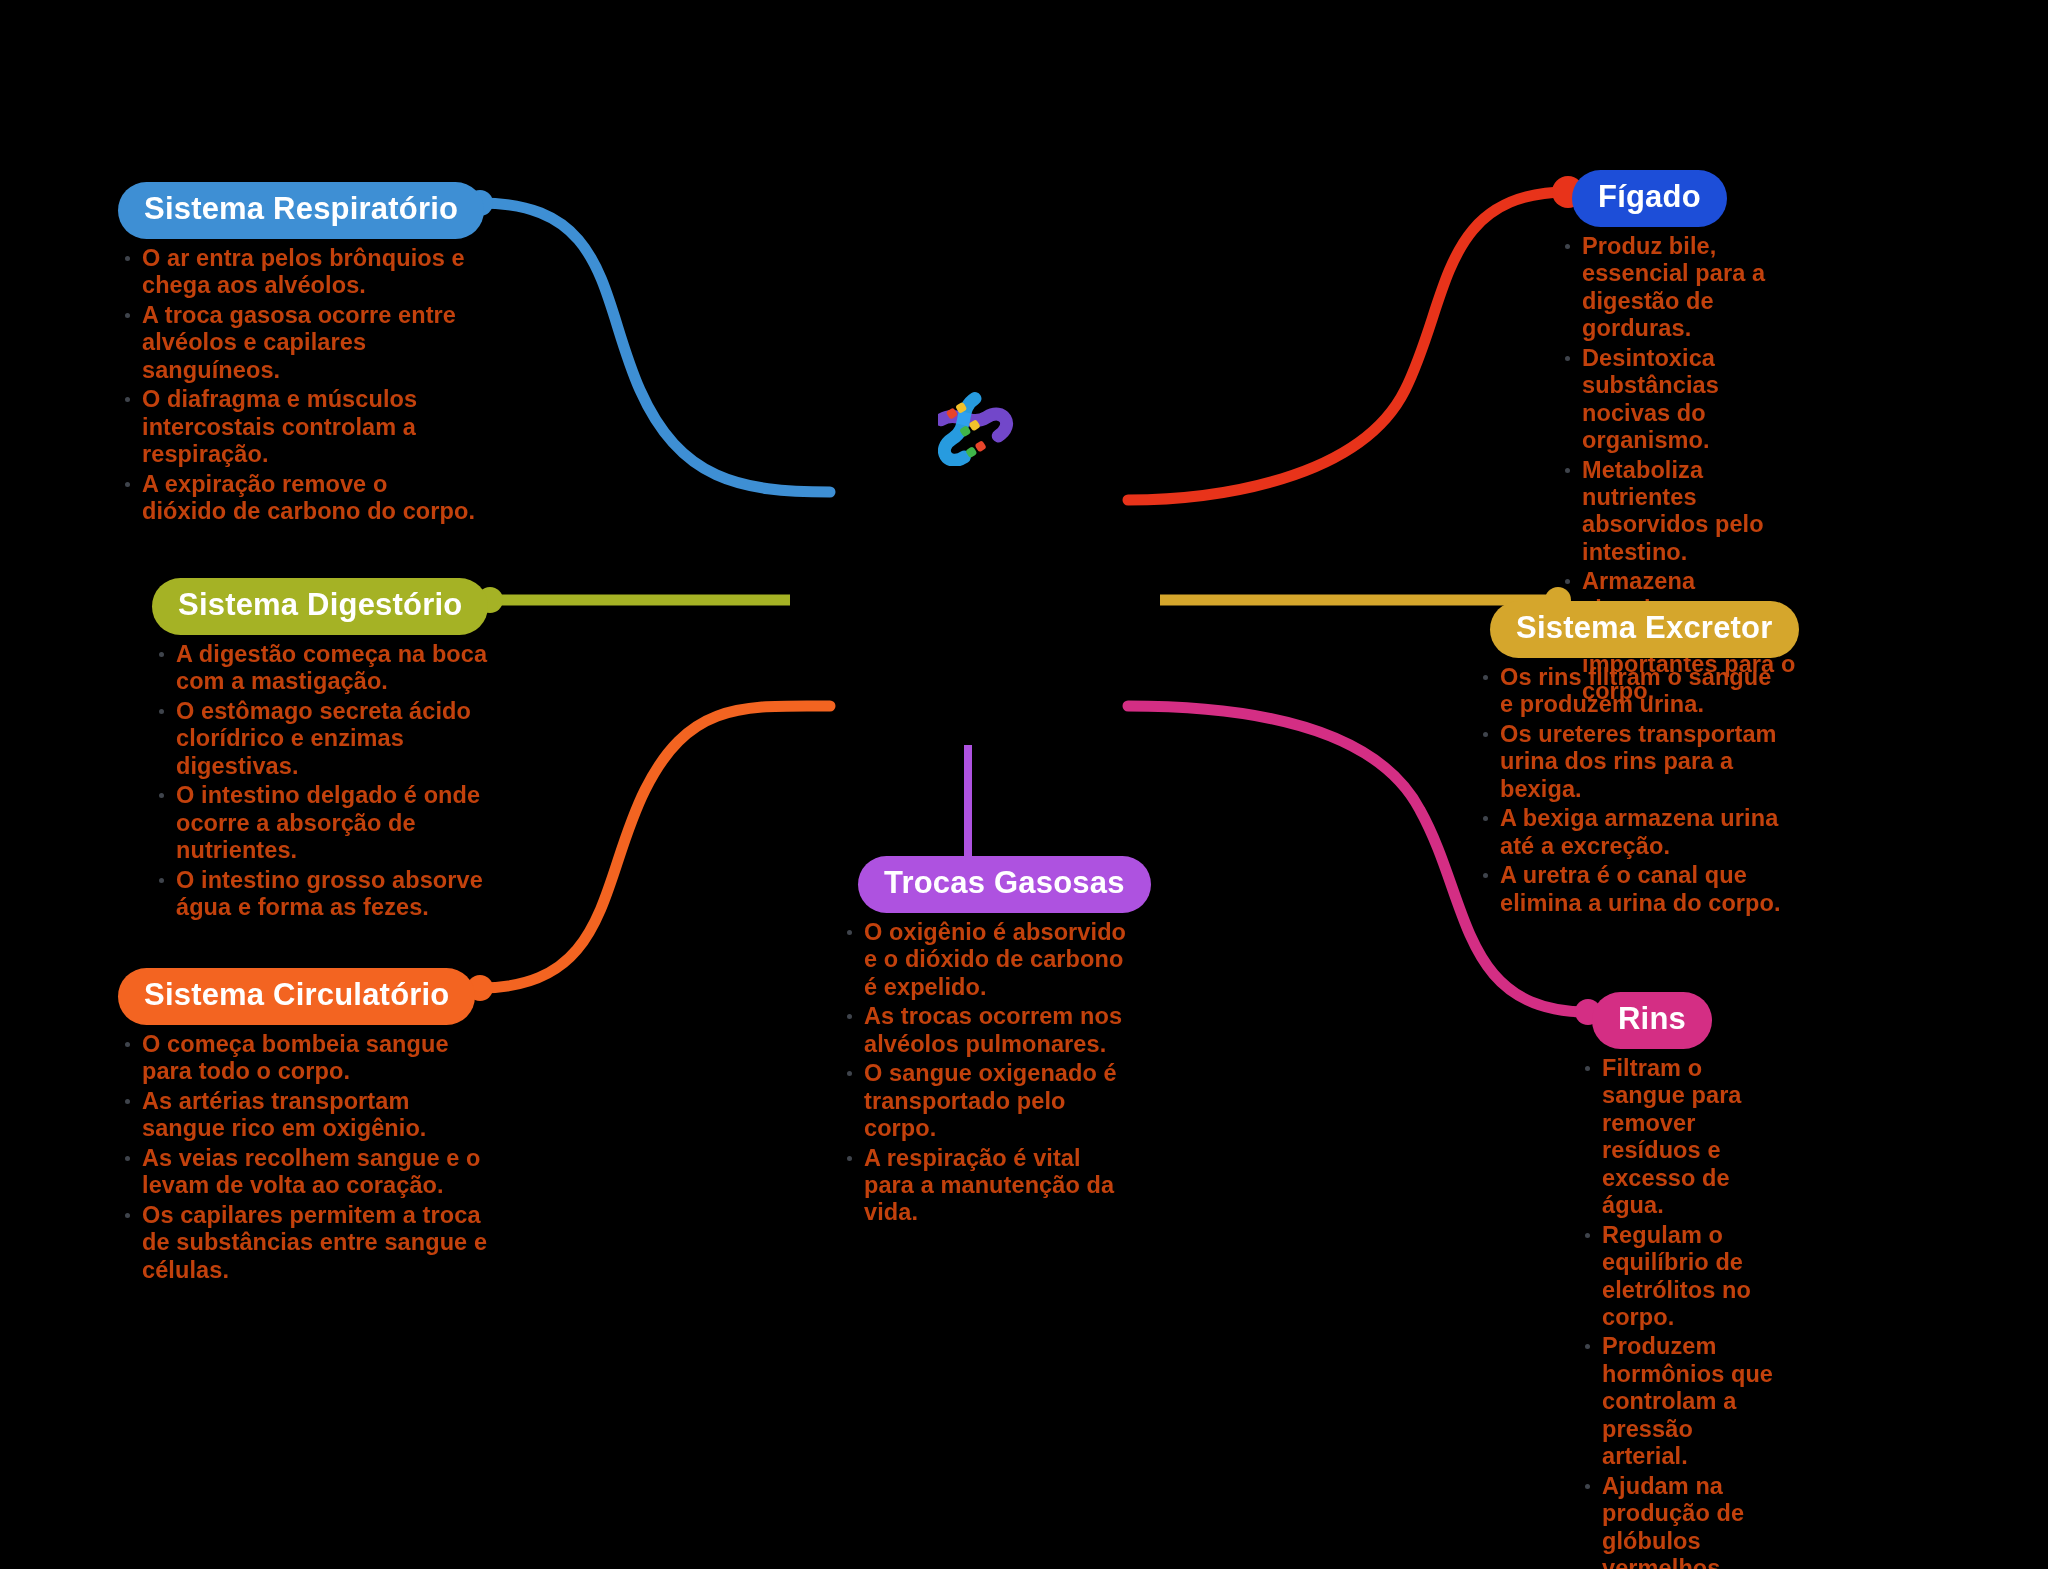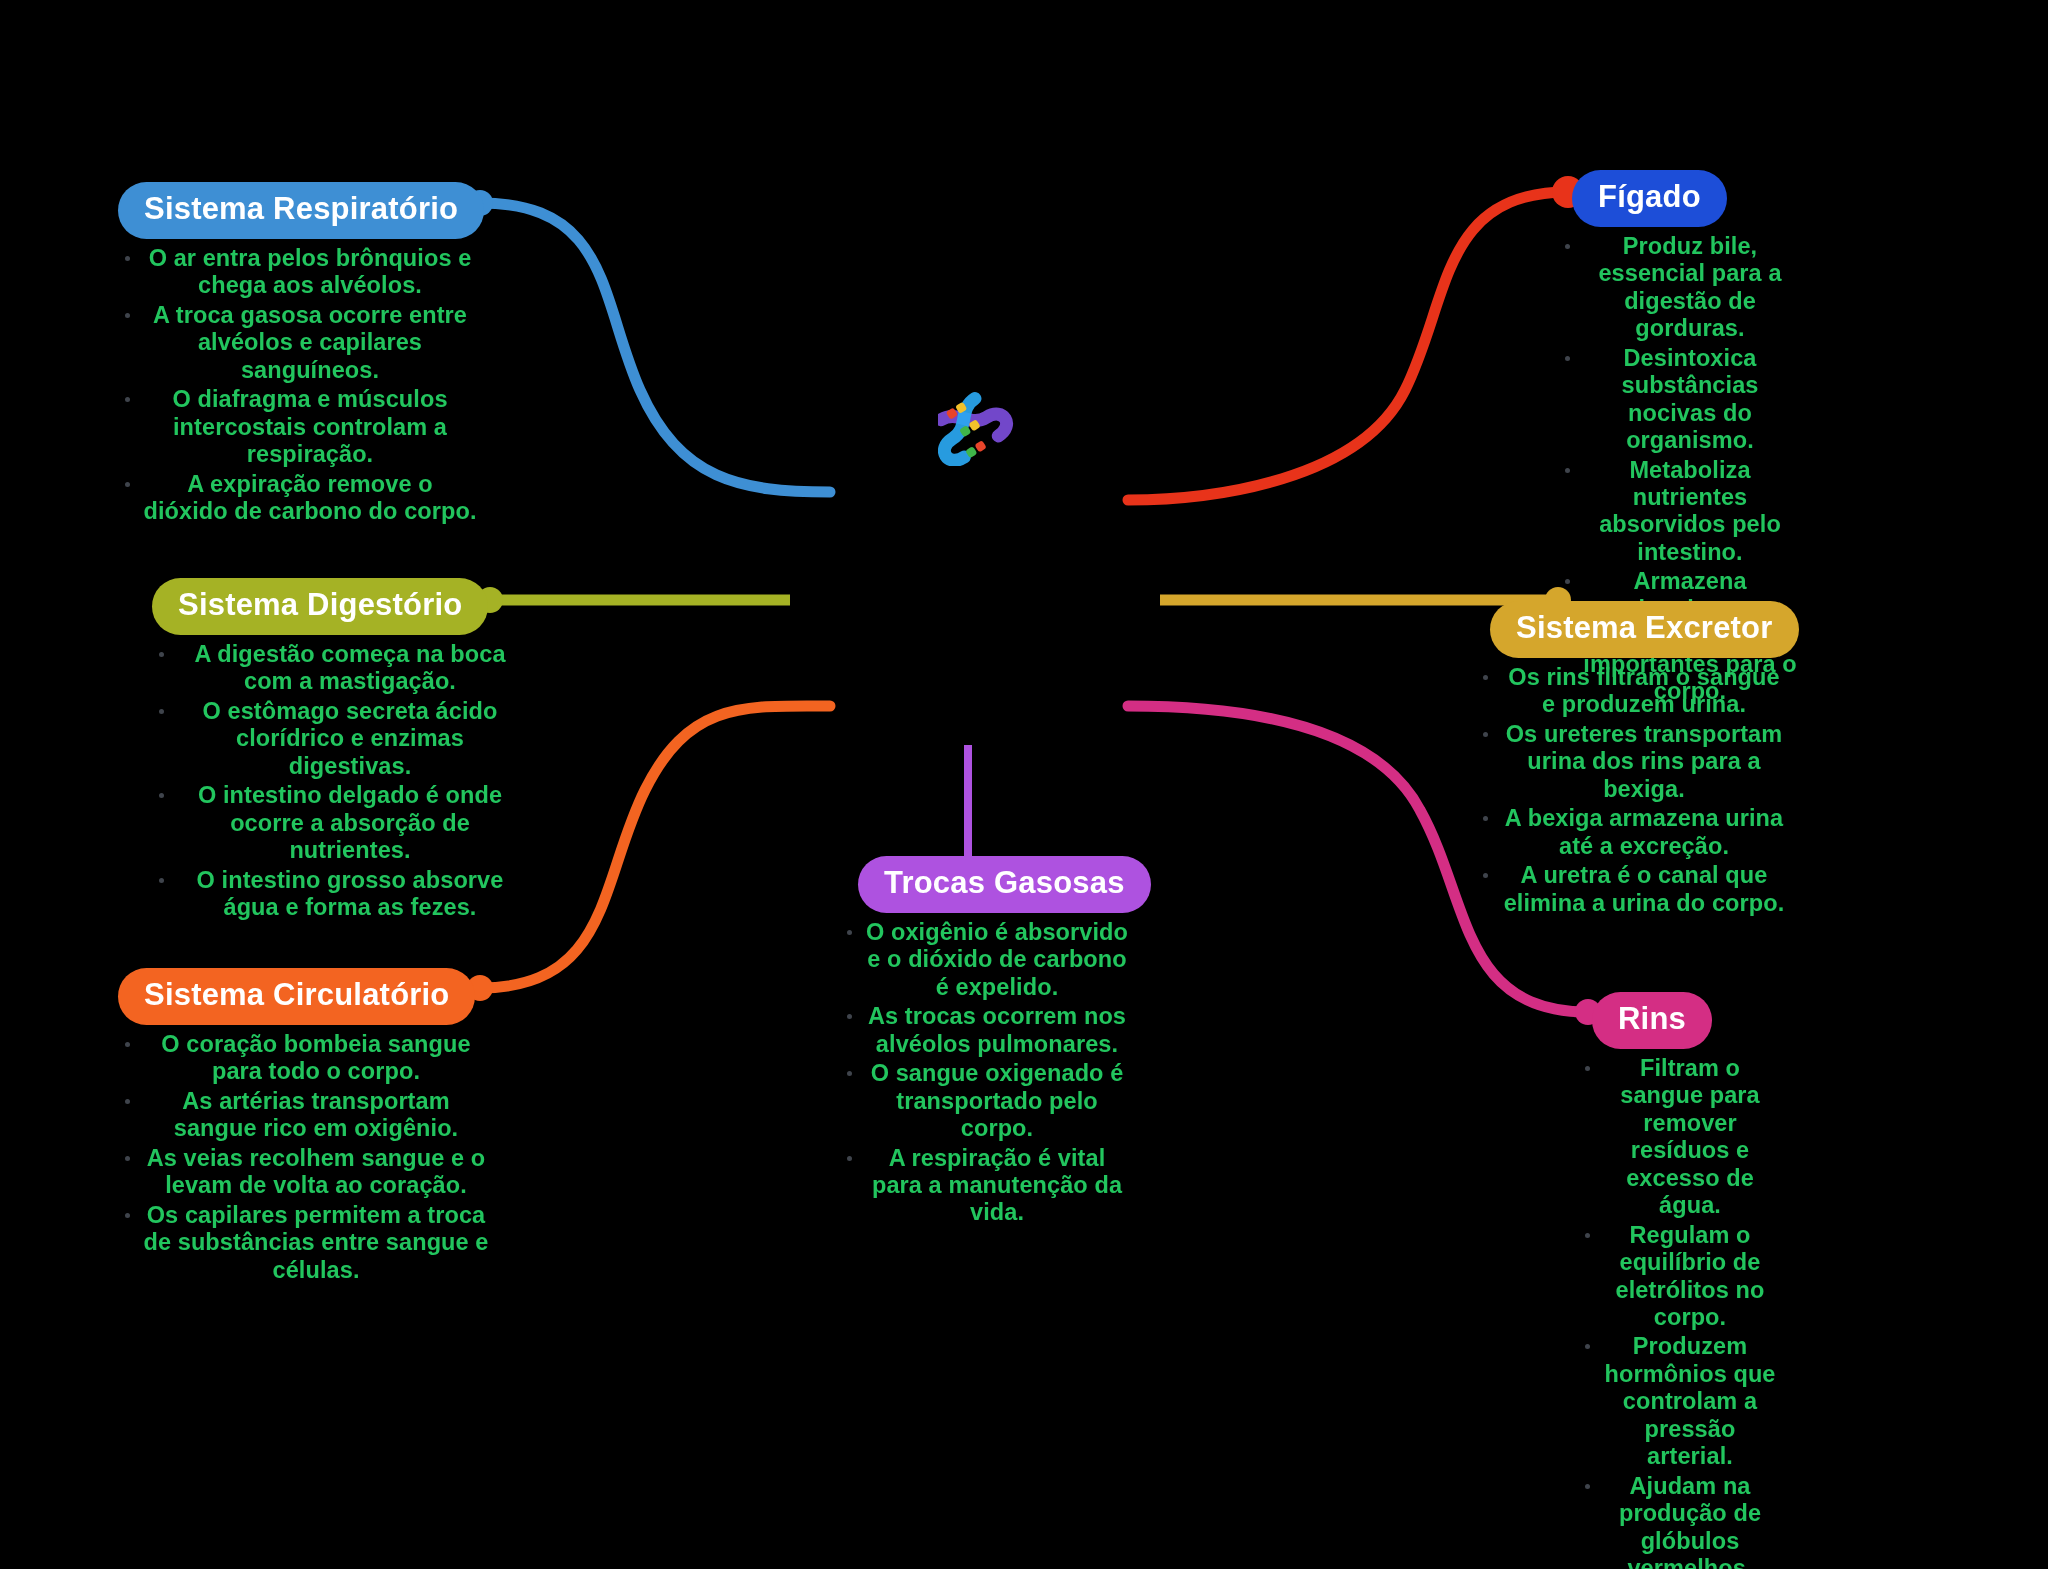--- a/index.html
+++ b/index.html
@@ -52,24 +52,23 @@
     margin: 6px 0 0 0;
     padding: 0;
   }
 
   .bullets li {
     position: relative;
     padding-left: 24px;
     margin-bottom: 2px;
     font-size: 23.5px;
     line-height: 1.17;
-    color: #22c55e;
+    color: #c2410c;
     font-weight: bold;
     letter-spacing: 0.1px;
-    text-align: center;
   }
 
   .bullets li::before {
     content: "";
     position: absolute;
     left: 7px;
     top: 11px;
     width: 5px;
     height: 5px;
     border-radius: 50%;
@@ -159,21 +158,21 @@
       <li>A digestão começa na boca com a mastigação.</li>
       <li>O estômago secreta ácido clorídrico e enzimas digestivas.</li>
       <li>O intestino delgado é onde ocorre a absorção de nutrientes.</li>
       <li>O intestino grosso absorve água e forma as fezes.</li>
     </ul>
   </div>
 
   <div class="node" id="node-circulatorio">
     <div class="pill" style="background: rgb(243, 100, 33);">Sistema Circulatório</div>
     <ul class="bullets">
-      <li>O coração bombeia sangue para todo o corpo.</li>
+      <li>O começa bombeia sangue para todo o corpo.</li>
       <li>As artérias transportam sangue rico em oxigênio.</li>
       <li>As veias recolhem sangue e o levam de volta ao coração.</li>
       <li>Os capilares permitem a troca de substâncias entre sangue e células.</li>
     </ul>
   </div>
 
   <div class="node" id="node-figado">
     <div class="pill" style="background: #1d4ed8;">Fígado</div>
     <ul class="bullets">
       <li>Produz bile, essencial para a digestão de gorduras.</li>

